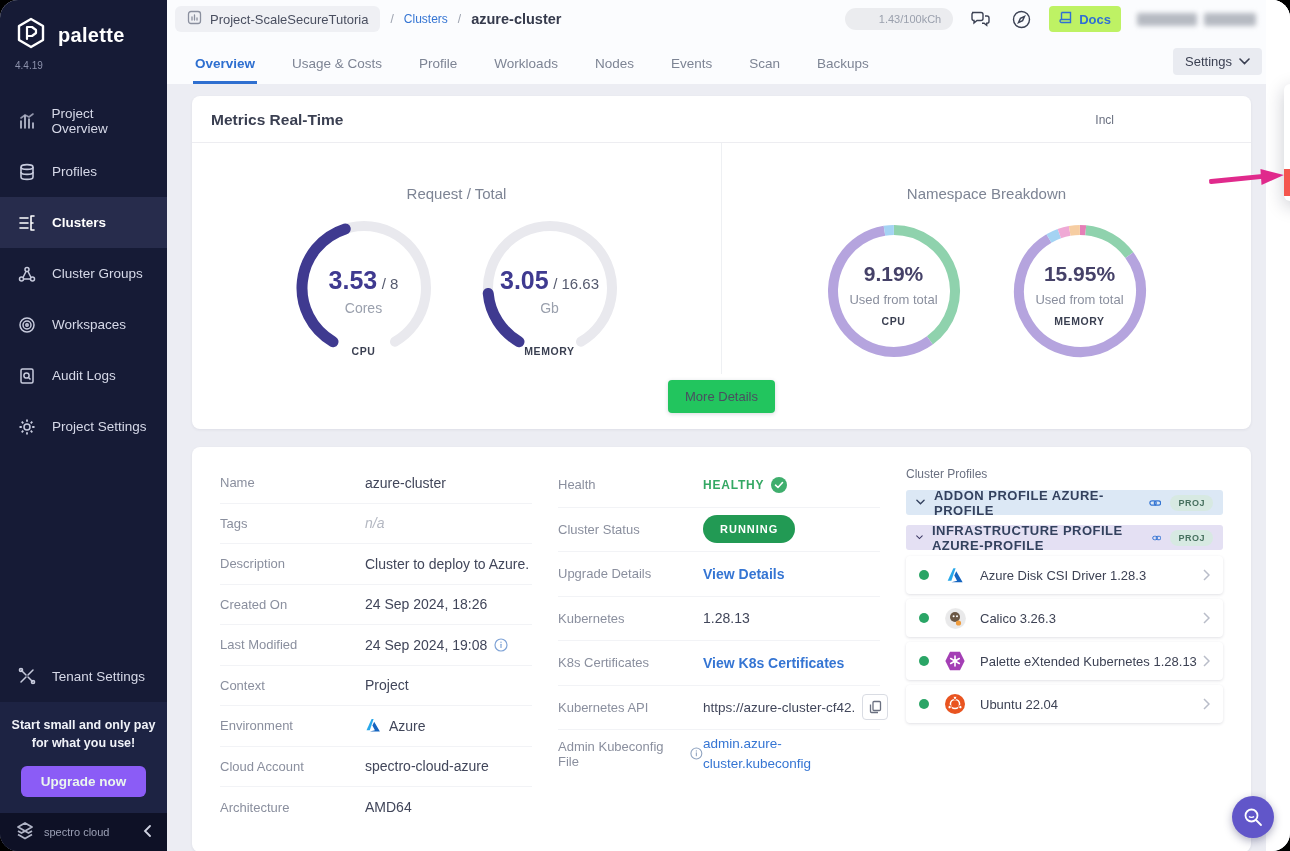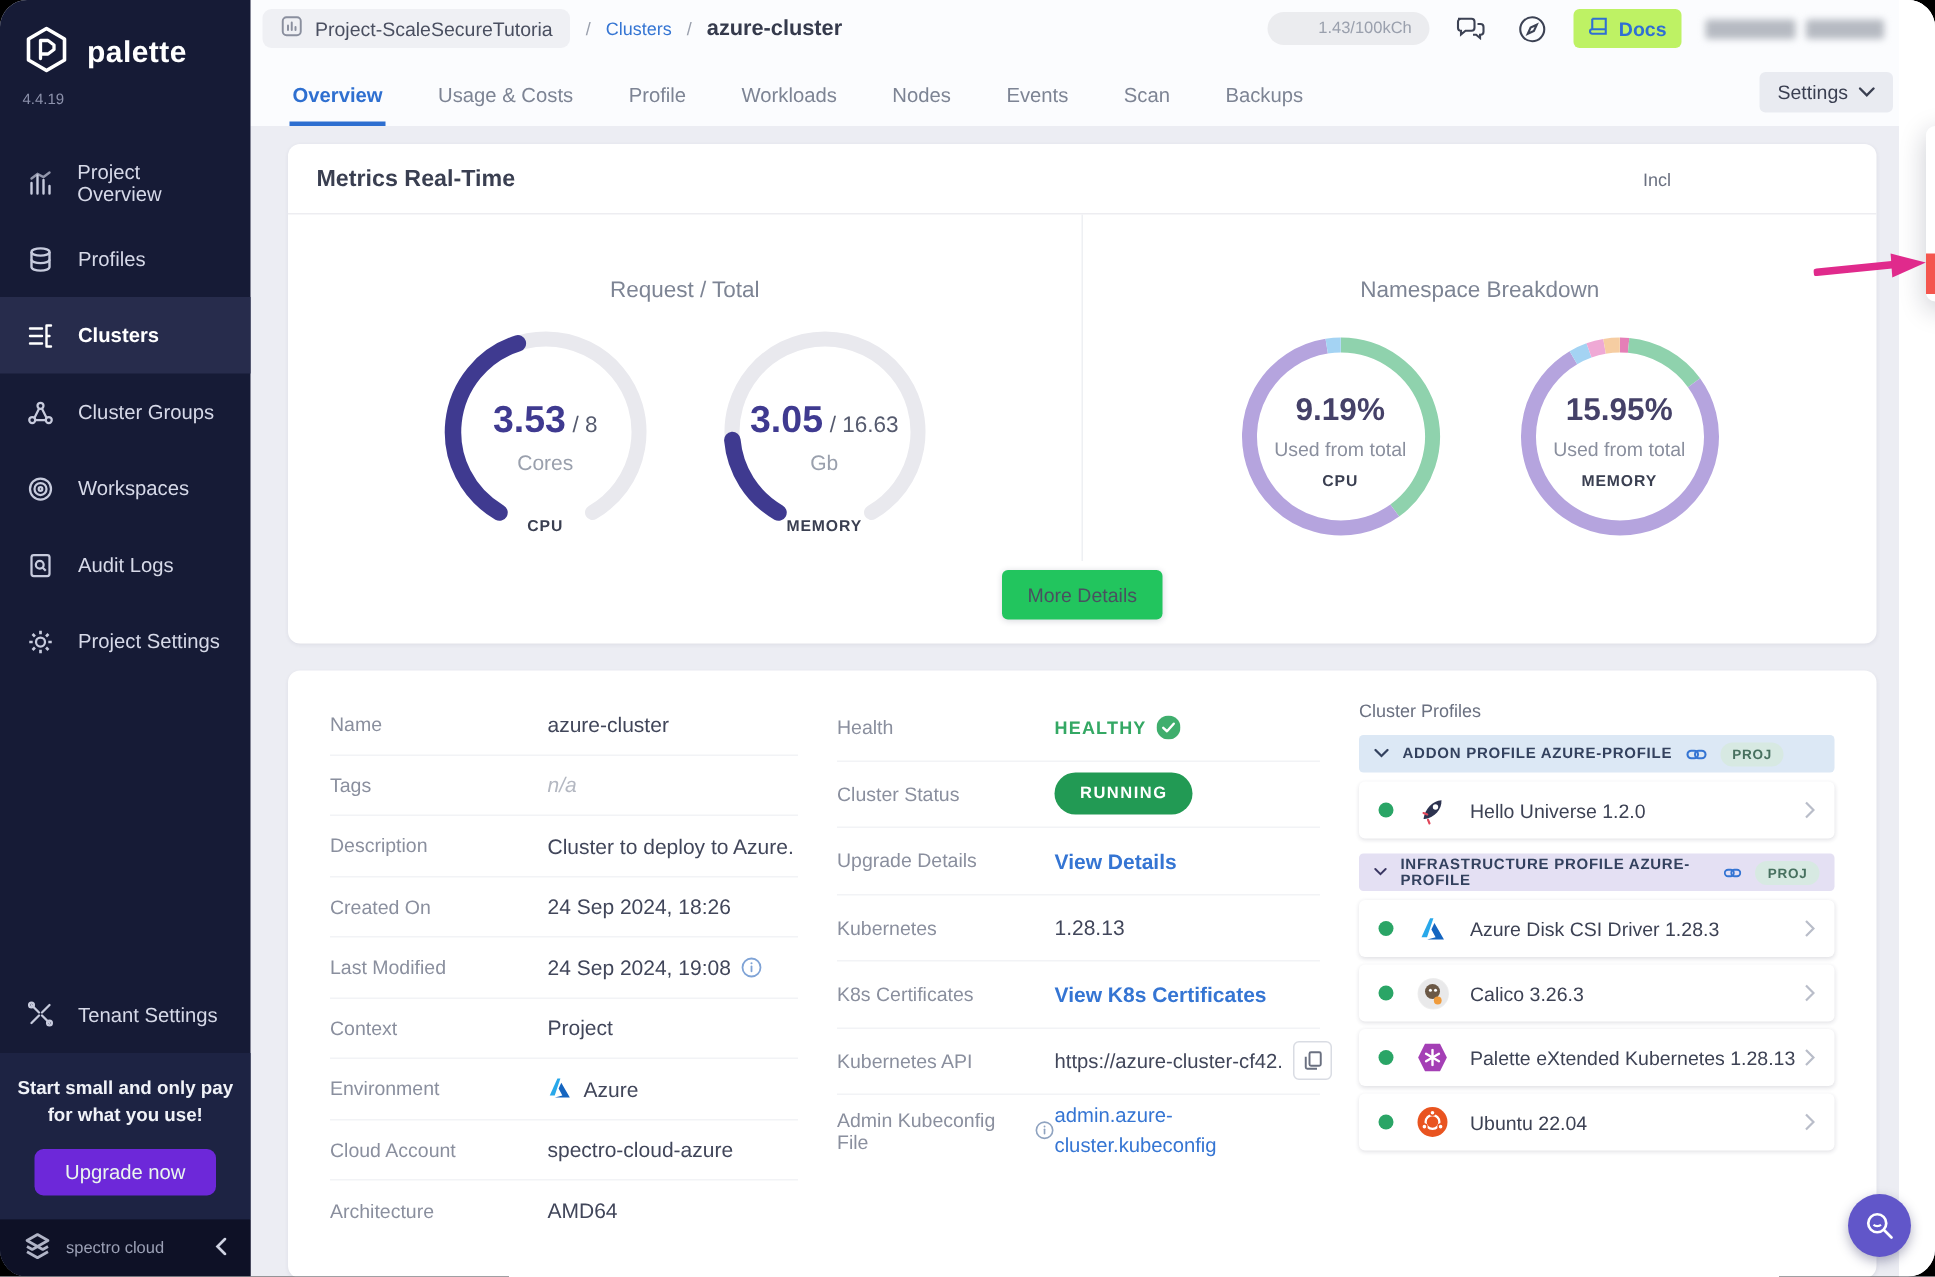--- a/index.html
+++ b/index.html
@@ -14,22 +14,22 @@
   .brand-name { font-size: 20px; font-weight: 700; color: #fff; letter-spacing: .3px; }
   .brand-version { font-size: 10px; color: #8d92ac; padding: 4px 0 14px 15px; }
   .nav { margin-top: 10px; }
   .nav-item { display: flex; align-items: center; gap: 14px; height: 51px; padding: 0 16px;
               color: #d6d9e8; font-size: 13.5px; cursor: pointer; }
   .nav-item.active { background: #272c4c; color: #fff; font-weight: 600; }
   .nav-item .nicon { width: 22px; height: 22px; display: flex; align-items: center; justify-content: center; }
   .side-bottom { margin-top: auto; }
   .promo { background: #1d2343; padding: 14px 10px 16px; text-align: center; }
   .promo-text { font-size: 12.5px; font-weight: 600; color: #f0f2f8; line-height: 1.5; }
-  .upgrade-btn { display: inline-block; margin-top: 13px; background: #6d28d9; color: #eaf7ee;
-                 font-size: 13.5px; font-weight: 400; padding: 8px 20px; border-radius: 6px;
+  .upgrade-btn { display: inline-block; margin-top: 13px; background: #8b5cf6; color: #eaf7ee;
+                 font-size: 13.5px; font-weight: 700; padding: 8px 20px; border-radius: 6px;
                  border: none; cursor: pointer; }
   .side-footer { background: #0e1126; height: 38px; display: flex; align-items: center;
                  gap: 8px; padding: 0 14px; }
   .side-footer .sf-name { font-size: 11px; color: #9ba0b5; }
   .sf-collapse { margin-left: auto; color: #cfd3e2; font-size: 14px; cursor: pointer; }
 
   
   .main { flex: 1; min-width: 0; display: flex; flex-direction: column; position: relative; }
   .gutter { position: absolute; right: 0; top: 0; width: 24px; height: 100%; background: #fff; z-index: 5; }
 
@@ -107,21 +107,21 @@
   .api-text { max-width: 152px; white-space: nowrap; overflow: hidden; font-size: 13.5px; color: #41465a; }
   .copy-btn { width: 26px; height: 26px; border: 1px solid #d9dce3; background: #fff; border-radius: 4px;
               display: flex; align-items: center; justify-content: center; cursor: pointer; }
   .kubeconfig-link { width: 172px; font-size: 13.5px; line-height: 1.45; }
 
   .profiles-title { font-size: 12px; color: #6a7080; margin: 4px 0 9px; }
   .profile-header { display: flex; align-items: center; gap: 9px; height: 25px; border-radius: 3px;
                     padding: 0 10px; margin-bottom: 6px; cursor: pointer; }
   .profile-header.blue { background: #dce8f5; }
   .profile-header.purple { background: #e4e0f3; }
-  .ph-text { font-size: 10px; font-weight: 700; color: #33415e; letter-spacing: .5px; }
+  .ph-text { font-size: 13px; font-weight: 700; color: #33415e; letter-spacing: .5px; }
   .proj-badge { background: #d7e9e2; color: #47705f; font-size: 9px; font-weight: 700; letter-spacing: .5px;
                 padding: 3px 8px; border-radius: 8px; }
   .profile-row { display: flex; align-items: center; height: 38px; background: #fff; border-radius: 4px;
                  box-shadow: 0 1px 3px rgba(40,45,70,.14); padding: 0 13px; margin-bottom: 5px; cursor: pointer; }
   .status-dot { width: 10px; height: 10px; border-radius: 50%; background: #2aa566; margin-right: 15px; flex-shrink: 0; }
   .prof-icon { width: 22px; height: 22px; margin-right: 14px; display: flex; align-items: center;
                justify-content: center; flex-shrink: 0; }
   .prof-name { font-size: 13px; color: #3d4254; }
   .row-chev { margin-left: auto; }
 
@@ -506,34 +506,20 @@
             <svg width="10" height="7" viewBox="0 0 10 7" fill="none" stroke="#33415e" stroke-width="1.5" stroke-linecap="round">
                 <path d="M1 1 L5 5 L9 1"></path>
               </svg>
             <span class="ph-text">ADDON PROFILE AZURE-PROFILE</span>
             <svg width="14" height="10" viewBox="0 0 14 10" fill="none" stroke="#3575d3" stroke-width="1.4">
                 <rect x="1" y="2.5" width="7" height="5" rx="2.5"></rect>
                 <rect x="6" y="2.5" width="7" height="5" rx="2.5"></rect>
               </svg>
             <span class="proj-badge">PROJ</span>
           </div>
-          <div class="profile-row">
-            <span class="status-dot"></span>
-            <span class="prof-icon">
-              <svg width="20" height="20" viewBox="0 0 20 20">
-                  <path d="M4 16 C5 9 10 4 16 3.5 C16.3 9.5 11.5 15 4.8 16 Z" fill="#2d3350"></path>
-                  <circle cx="12" cy="8" r="1.8" fill="#fff"></circle>
-                  <path d="M4 12 l2.5 1 M7 16.5 l1 2.5" stroke="#e0475a" stroke-width="1.4" stroke-linecap="round"></path>
-                </svg>
-            </span>
-            <span class="prof-name">Hello Universe 1.2.0</span>
-            <svg class="row-chev" width="7" height="12" viewBox="0 0 7 12" fill="none" stroke="#b9bdc9" stroke-width="1.5">
-                <path d="M1 1 L6 6 L1 11"></path>
-              </svg>
-          </div>
 
           <div class="profile-header purple" style="margin-top:10px">
             <svg width="10" height="7" viewBox="0 0 10 7" fill="none" stroke="#3a3763" stroke-width="1.5" stroke-linecap="round">
                 <path d="M1 1 L5 5 L9 1"></path>
               </svg>
             <span class="ph-text">INFRASTRUCTURE PROFILE AZURE-PROFILE</span>
             <svg width="14" height="10" viewBox="0 0 14 10" fill="none" stroke="#3575d3" stroke-width="1.4">
                 <rect x="1" y="2.5" width="7" height="5" rx="2.5"></rect>
                 <rect x="6" y="2.5" width="7" height="5" rx="2.5"></rect>
               </svg>

